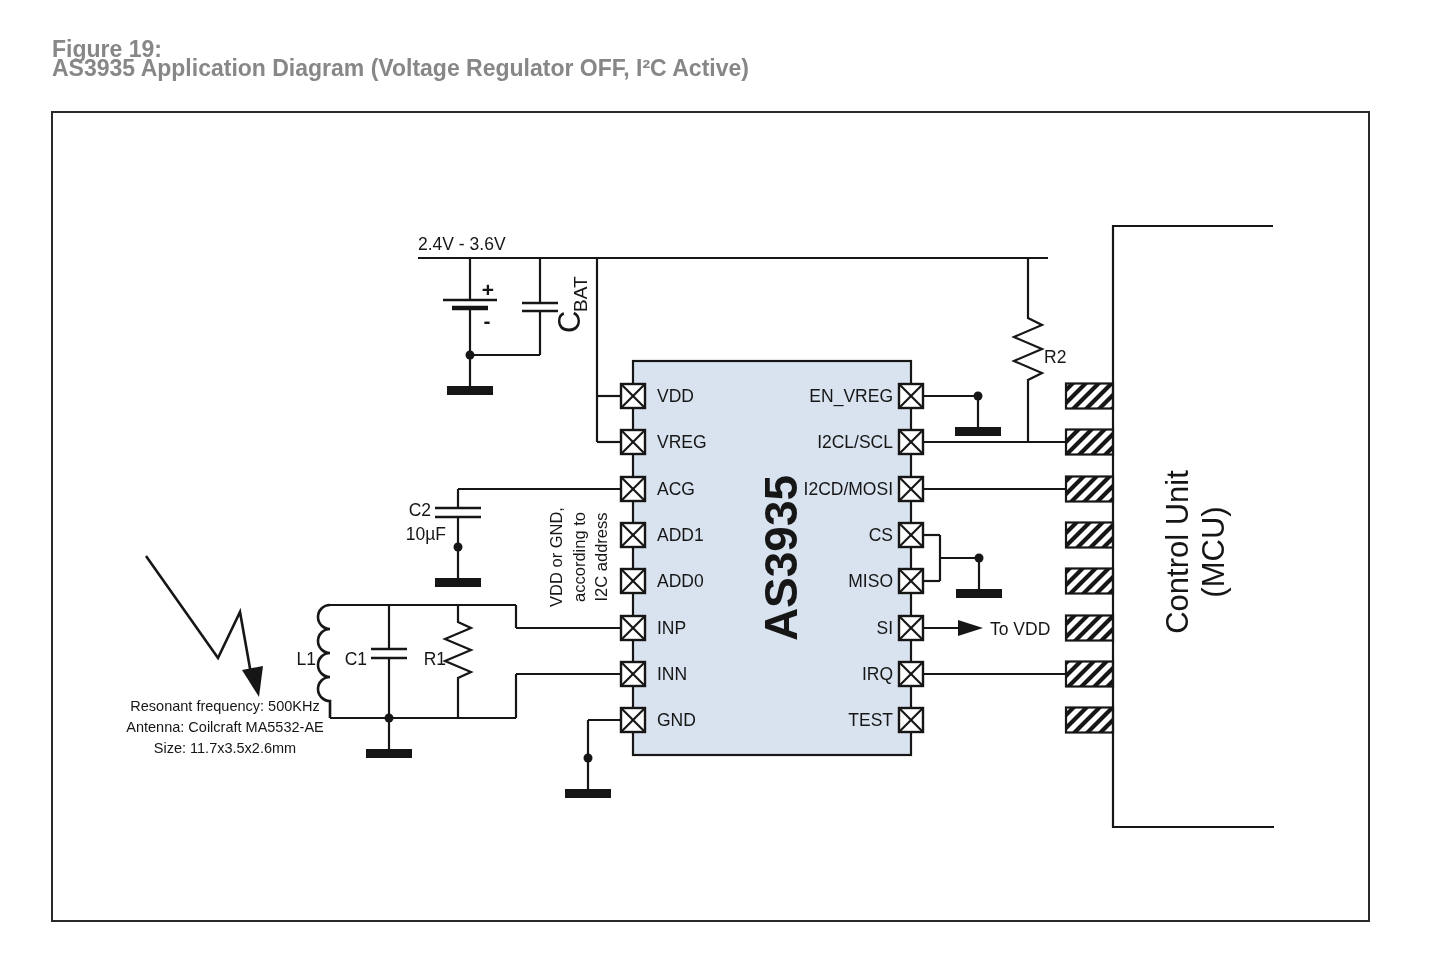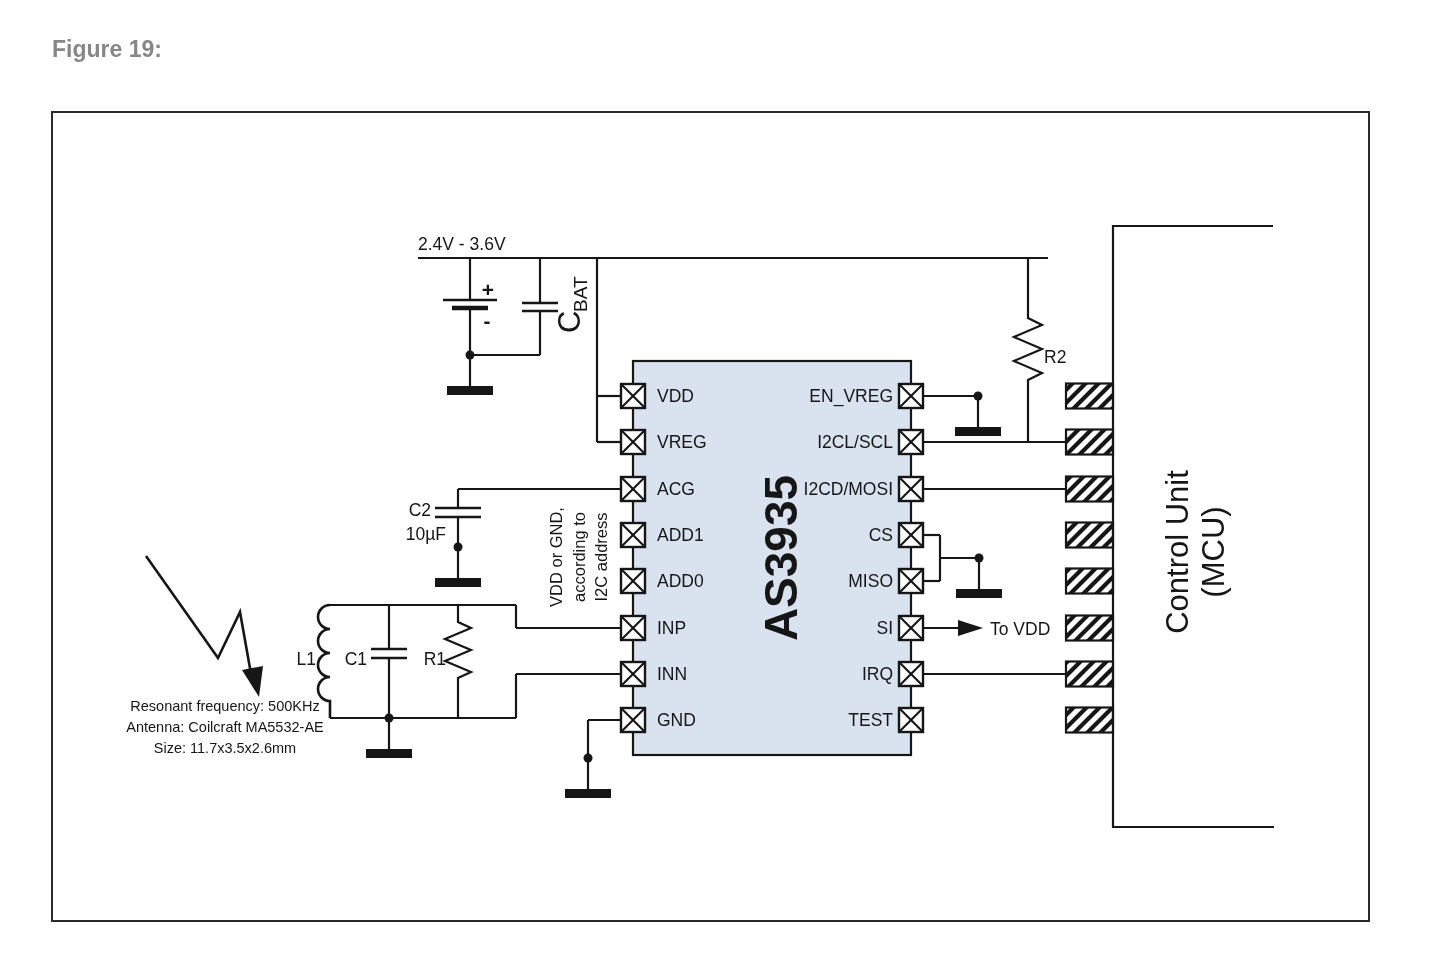--- a/index.html
+++ b/index.html
@@ -25,20 +25,21 @@
   .mcu-t{font-size:31px;}
   .cbat-c{font-size:31px;}
   .cbat-sub{font-size:19px;}
 </style>
 </head>
 <body>
 
 <div class="page">
 
   <div class="fig-label">Figure 19:</div>
+  <div class="fig-title">AS3935 Application Diagram (Voltage Regulator OFF, I²C Active)</div>
 
   <svg width="1435" height="955" viewBox="0 0 1435 955">
 
     <defs>
       <pattern id="hatch" width="13" height="13" patternUnits="userSpaceOnUse">
         <path d="M-3,3 l6,-6 M0,13 l13,-13 M10,16 l6,-6" stroke="#161616" stroke-width="4.2"></path>
       </pattern>
       <g id="pin-terminal">
         <rect x="-12" y="-12" width="24" height="24" fill="#ffffff" stroke="#161616" stroke-width="2.4"></rect>
         <line x1="-12" y1="-12" x2="12" y2="12" stroke="#161616" stroke-width="2.2"></line>

